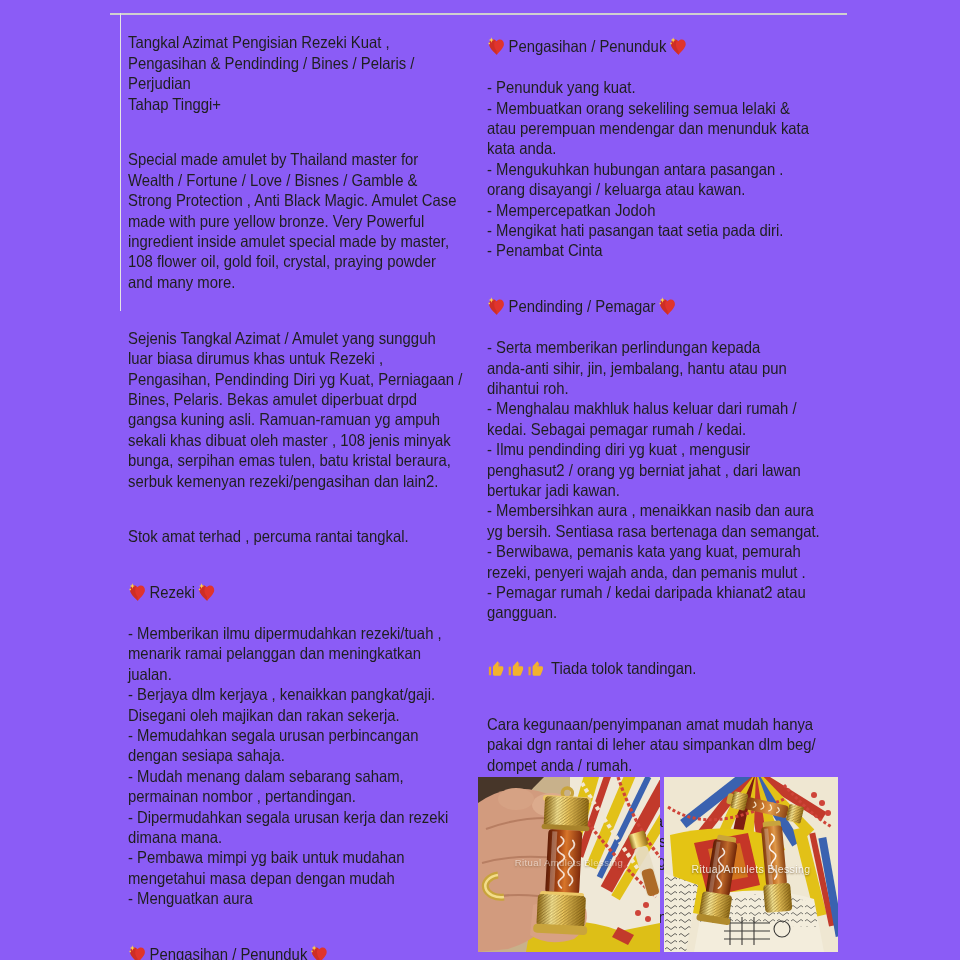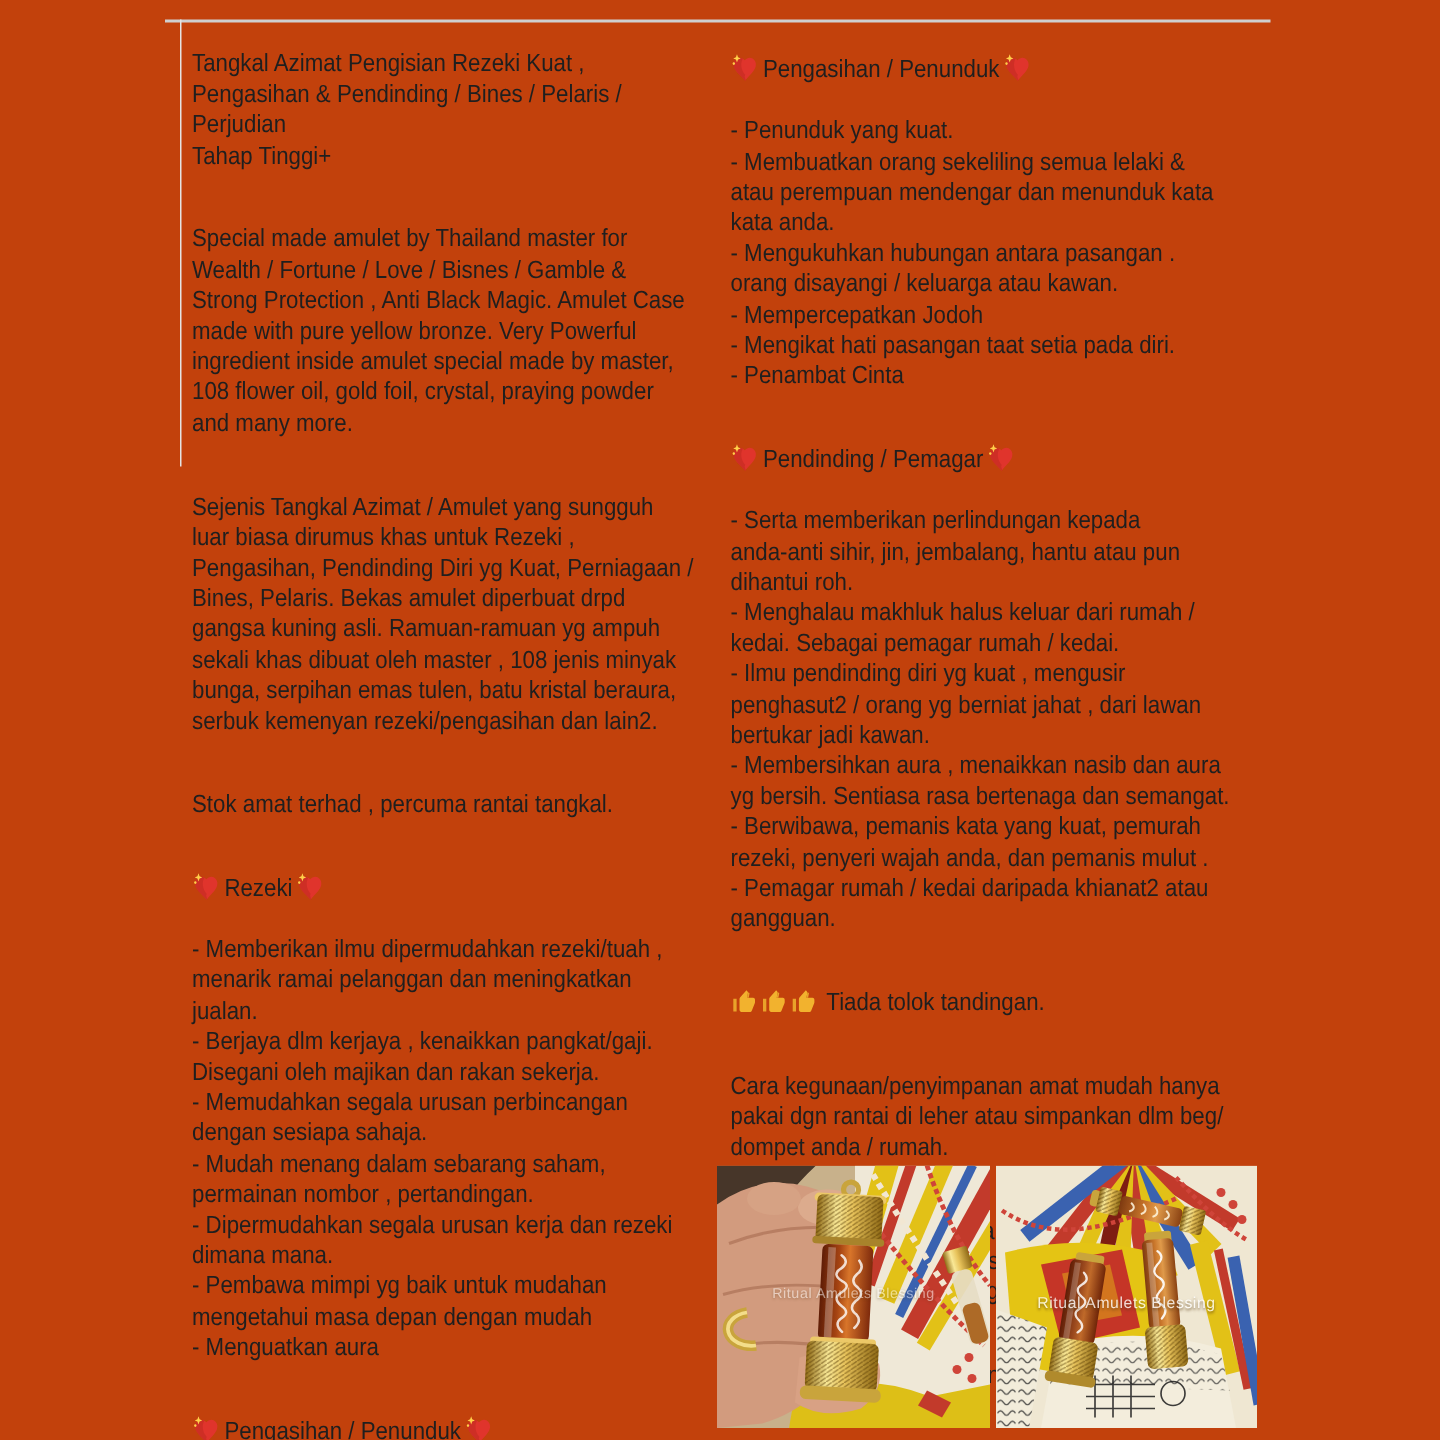--- a/index.html
+++ b/index.html
@@ -1,16 +1,16 @@
 <!DOCTYPE html>
 <html><head>
 <meta charset="utf-8">
 <style>
   html,body{margin:0;padding:0;background:#fff;}
-  .canvas{position:relative;width:960px;height:960px;background:#c2410c;overflow:hidden;
+  .canvas{position:relative;width:960px;height:960px;background:#8b5cf6;overflow:hidden;
           font-family:"Liberation Sans",sans-serif;color:#1f1f1f;}
   .hair-top{position:absolute;left:110px;top:13px;width:737px;height:2px;background:#cfcfcf;}
   .hair-left{position:absolute;left:120px;top:13px;width:1px;height:298px;background:#e4e4e4;}
   .col{position:absolute;font-size:16.5px;line-height:20.4px;white-space:pre-line;
        transform:scaleX(.9);transform-origin:0 0;}
   .col-left{left:128px;top:12px;width:398px;}
   .col-right{left:487px;top:16px;width:438px;}
   .col p{margin:0 0 15px 0;}
   .sec{margin:0;font-size:16.5px;font-weight:400;line-height:20.4px;white-space:normal;}
   .hl{margin:0 3px;}

